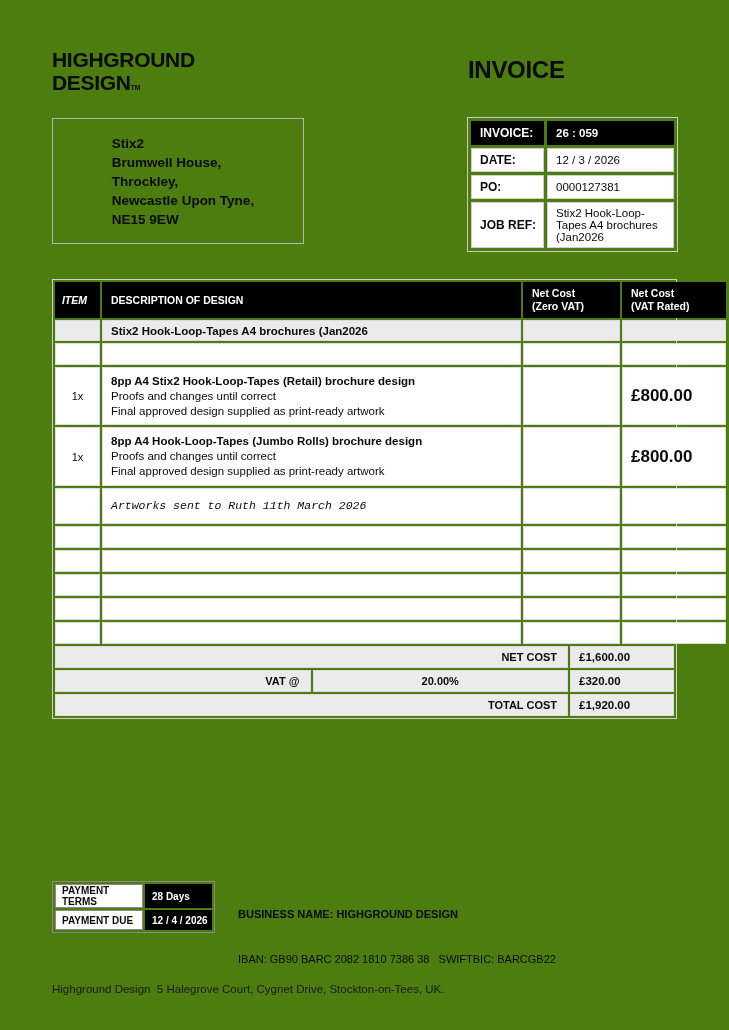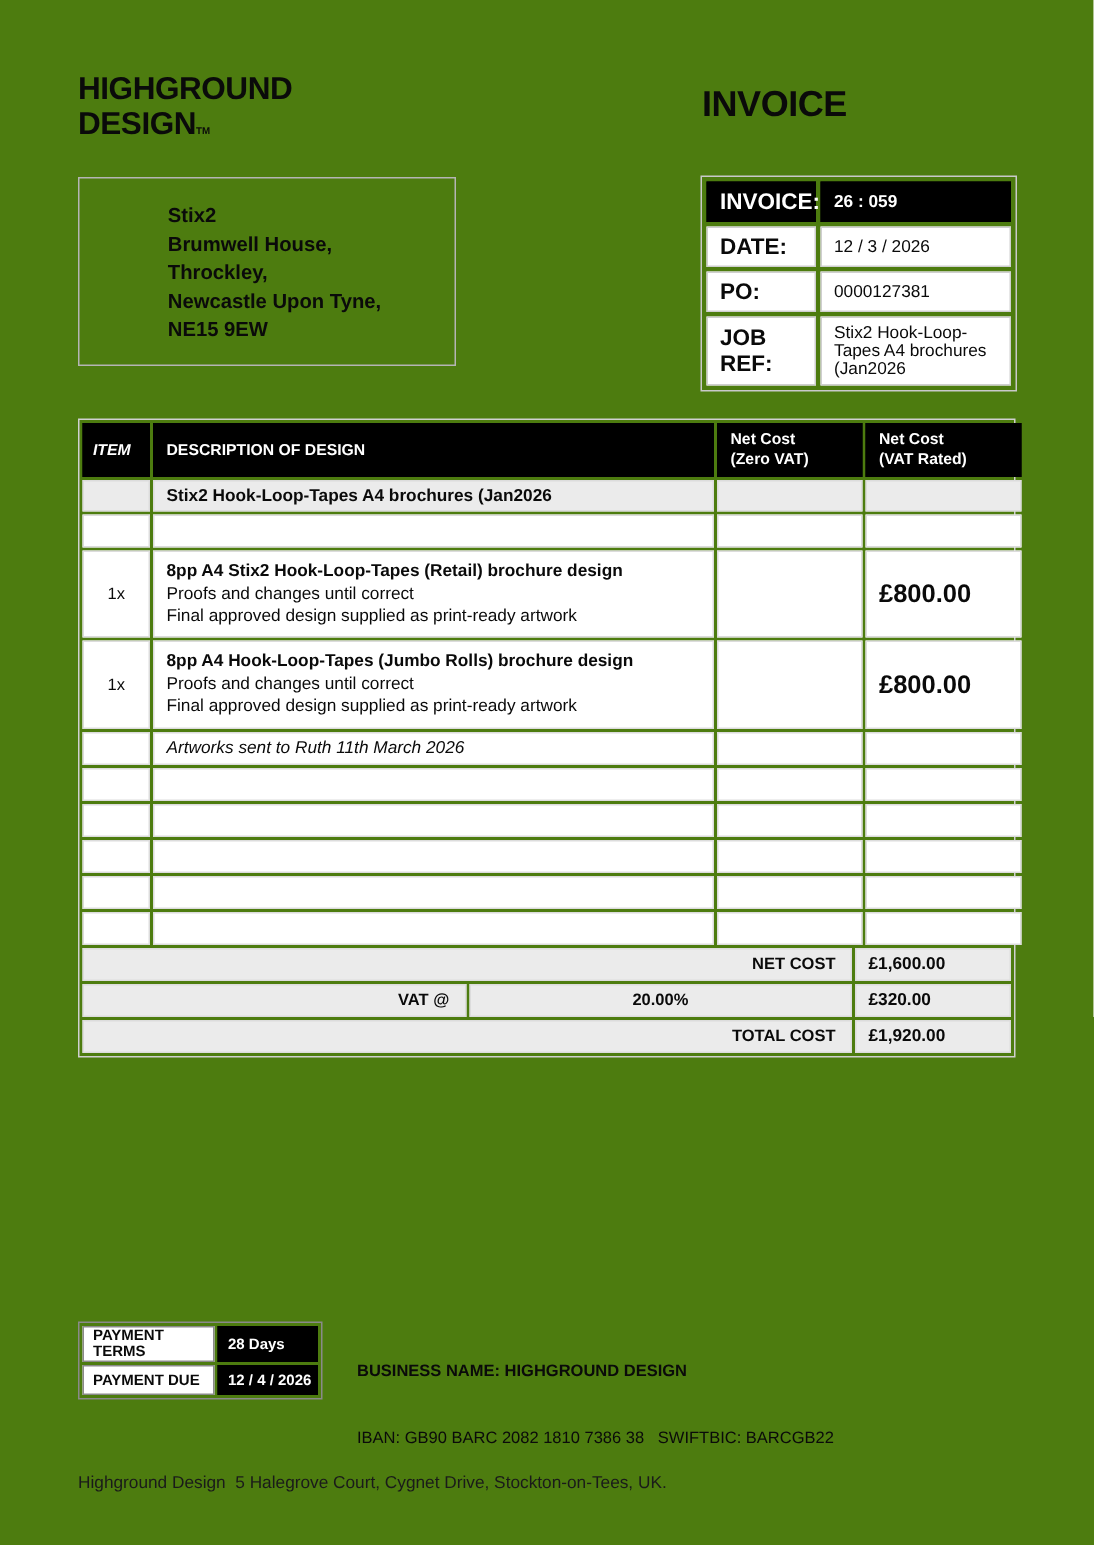--- a/index.html
+++ b/index.html
@@ -19,45 +19,45 @@
   
   .address-box { position:absolute; left:52px; top:118px; width:252px; height:126px;
           border:1px solid #b5b5b5; display:flex; align-items:center;justify-content:center; }
   .address-box .addr { padding-left:10px; font-size:13.5px; font-weight:700; line-height:19px; }
 
   
   .meta-wrap { position:absolute; left:467px; top:117px; width:211px; border:1px solid #c9c9c9; }
   table.meta { width:100%; border-collapse:separate; border-spacing:3px; table-layout:fixed; }
   table.meta td { border:1px solid #cfcfcf; background:#fff; vertical-align:middle;
           padding:4px 6px 4px 8px; }
-  table.meta td.lbl { width:73px; font-size:15px; font-weight:700; }
+  table.meta td.lbl { width:73px; font-size:12px; font-weight:700; }
   table.meta td.val { font-size:11.5px; }
   table.meta tr.hl td { background:#000; color:#fff; border-color:#000; }
   table.meta tr.hl td.val { font-weight:700; }
   table.meta tr td { height:20px; }
   table.meta tr.tall td { height:36px; }
 
   
   .design-wrap { position:absolute; left:52px; top:279px; width:625px; border:1px solid #d0d0d0; }
   table.design, table.totals { width:100%; border-collapse:separate; border-spacing:2px; table-layout:fixed; }
   table.design td, table.design th { border:1px solid #dcdcdc; background:#fff; vertical-align:middle; }
   table.design th { background:#000; border-color:#000; color:#fff; font-size:10.5px;
           font-weight:700; text-align:left; padding:4px 6px 4px 8px; height:33px;
           white-space:pre-line; line-height:13px; }
   table.design th.c-item { text-align:center; padding-left:0;font-style:italic; }
-  .c-item { width:45px; } .c-desc { width:374px; } .c-zero { width:97px; } .c-vat { width:104px; }
+  .c-item { width:45px; } .c-desc { width:419px; } .c-zero { width:97px; } .c-vat { width:104px; }
   tr.section-row td { background:#ebebeb; border-color:#dcdcdc; height:21px; }
   tr.section-row td.desc { font-size:11.5px; font-weight:700; padding-left:8px; }
   tr.blank-row td { height:22px; }
   tr.item-row td { height:46px; }
   td.qty { text-align:center; font-size:11px; }
   td.desc-cell { padding:6px 8px; font-size:11.5px; line-height:14.8px;margin-top:40px; }
   .item-title { font-weight:700; }
   td.amount { font-size:17px; font-weight:700; padding-left:8px; }
-  tr.note-row td { height:22px; }
+  tr.note-row td { height:36px;font-family:Liberation Mono, monospace; }
   td.note { font-style:italic; font-size:11.5px; padding-left:8px; }
 
   
   table.totals { margin-top:-2px; }
   table.totals td { background:#ebebeb; border:1px solid #dcdcdc; height:22px; vertical-align:middle; }
   td.t-label { font-size:11px; font-weight:700; text-align:right; padding-right:10px; }
   td.t-rate  { width:51px; font-size:11px; font-weight:700; text-align:center; }
   td.t-amount{ width:104px; font-size:11.5px; font-weight:700; padding-left:8px; }
 
   

